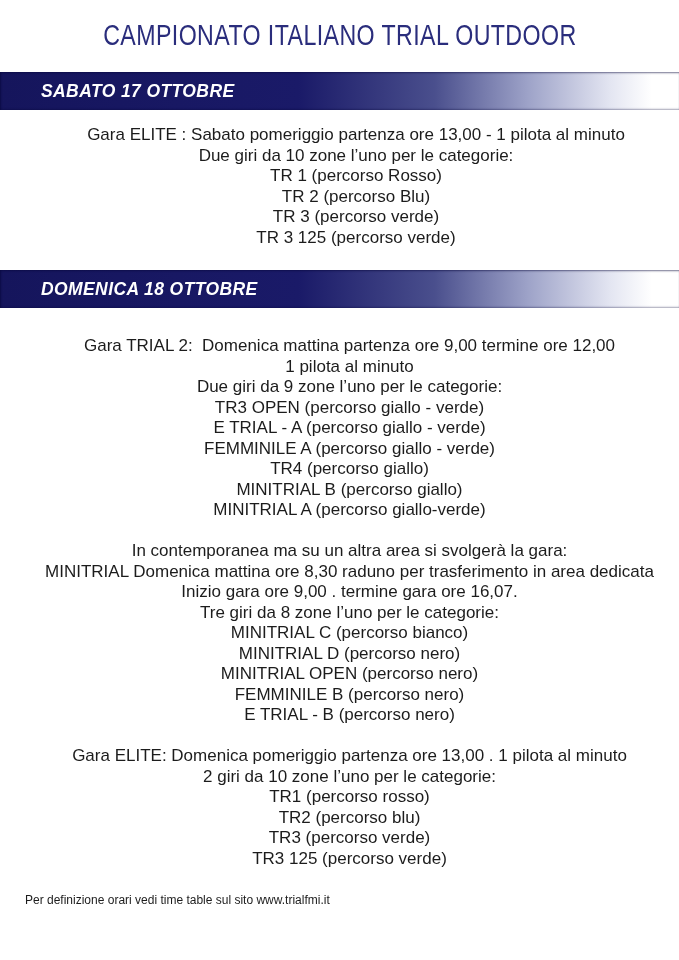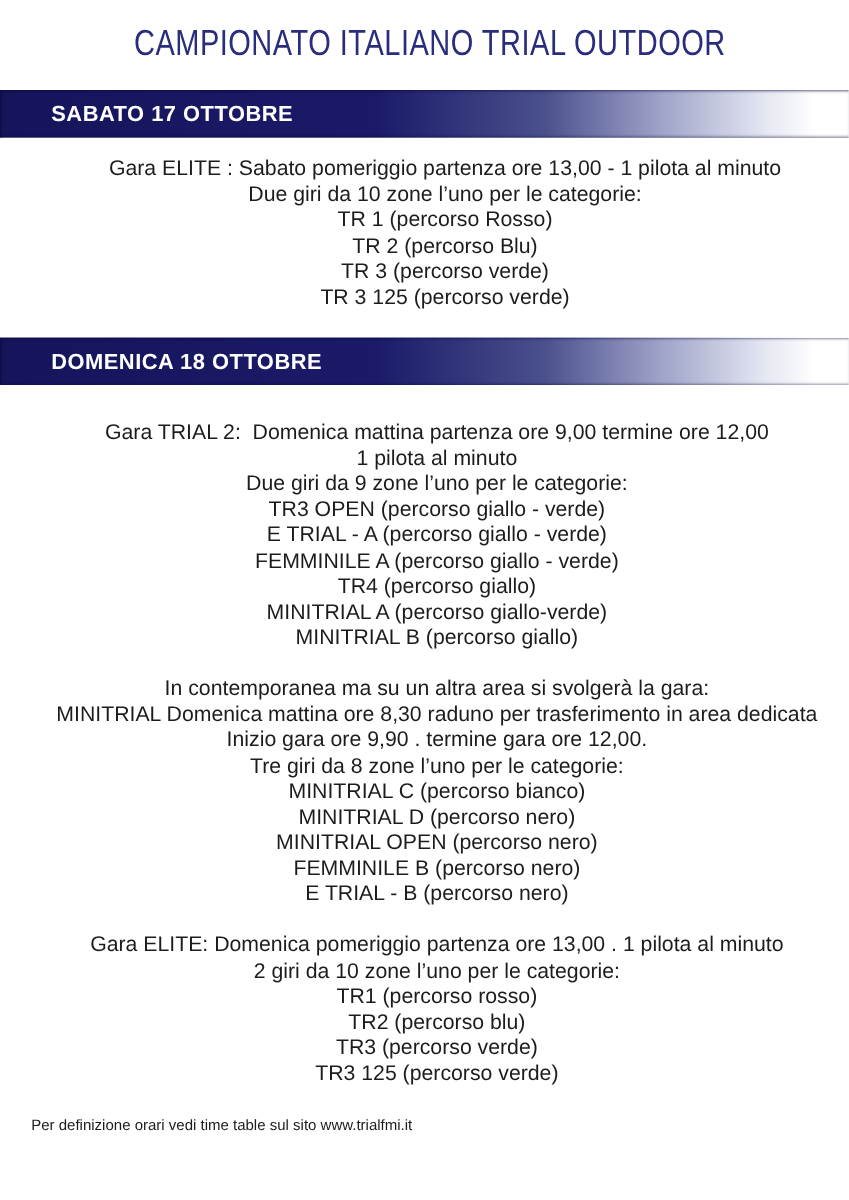--- a/index.html
+++ b/index.html
@@ -12,22 +12,22 @@
     width: 679px;
     height: 960px;
     background: #ffffff;
     overflow: hidden;
     font-family: "Liberation Sans", sans-serif;
     color: #1c1c1c;
   }
   .title-wrap {
     padding-top: 20px;
     height: 30px;
+    text-align: center;
     white-space: nowrap;
-    margin-left: 48px;
   }
   .doc-title {
     display: inline-block;
     font-size: 29px;
     line-height: 30px;
     font-weight: 400;
     color: #2a2d7c;
     letter-spacing: 0.5px;
     transform: scaleX(0.80);
     transform-origin: 50% 50%;
@@ -43,20 +43,21 @@
     background: linear-gradient(90deg,
       #15155c 0%, #1a1a68 44%, #4a4f8d 64%,
       #9fa4c9 78%, #e4e6f2 90%, #ffffff 96%);
     box-shadow: inset 0 2px 2px -1px rgba(10,10,60,0.55),
                 inset 0 -2px 2px -1px rgba(10,10,60,0.35),
                 inset 2px 0 2px -1px rgba(10,10,60,0.55);
     color: #ffffff;
     font-size: 17.5px;
     font-weight: 700;
     letter-spacing: 0.4px;
+    font-style: italic;
   }
   .section:nth-child(1) .section-bar { margin-top: 22px; }
   .section-body {
     margin-top: 15px;
     padding-left: 41px;
     padding-right: 8px;
   }
   .section:nth-child(2) .section-body { margin-top: 28px; padding-left: 28px; }
   .paragraph {
     margin: 0 0 20.5px 0;
@@ -106,27 +107,27 @@
         </div>
         <div class="section-body">
           <div class="paragraph">
             <div class="line">Gara TRIAL 2:  Domenica mattina partenza ore 9,00 termine ore 12,00</div>
             <div class="line">1 pilota al minuto</div>
             <div class="line">Due giri da 9 zone l’uno per le categorie:</div>
             <div class="line">TR3 OPEN (percorso giallo - verde)</div>
             <div class="line">E TRIAL - A (percorso giallo - verde)</div>
             <div class="line">FEMMINILE A (percorso giallo - verde)</div>
             <div class="line">TR4 (percorso giallo)</div>
+            <div class="line">MINITRIAL B (percorso giallo)</div>
             <div class="line">MINITRIAL A (percorso giallo-verde)</div>
-            <div class="line">MINITRIAL B (percorso giallo)</div>
           </div>
           <div class="paragraph">
             <div class="line">In contemporanea ma su un altra area si svolgerà la gara:</div>
             <div class="line">MINITRIAL Domenica mattina ore 8,30 raduno per trasferimento in area dedicata</div>
-            <div class="line">Inizio gara ore 9,90 . termine gara ore 12,00.</div>
+            <div class="line">Inizio gara ore 9,00 . termine gara ore 16,07.</div>
             <div class="line">Tre giri da 8 zone l’uno per le categorie:</div>
             <div class="line">MINITRIAL C (percorso bianco)</div>
             <div class="line">MINITRIAL D (percorso nero)</div>
             <div class="line">MINITRIAL OPEN (percorso nero)</div>
             <div class="line">FEMMINILE B (percorso nero)</div>
             <div class="line">E TRIAL - B (percorso nero)</div>
           </div>
           <div class="paragraph">
             <div class="line">Gara ELITE: Domenica pomeriggio partenza ore 13,00 . 1 pilota al minuto</div>
             <div class="line">2 giri da 10 zone l’uno per le categorie:</div>

